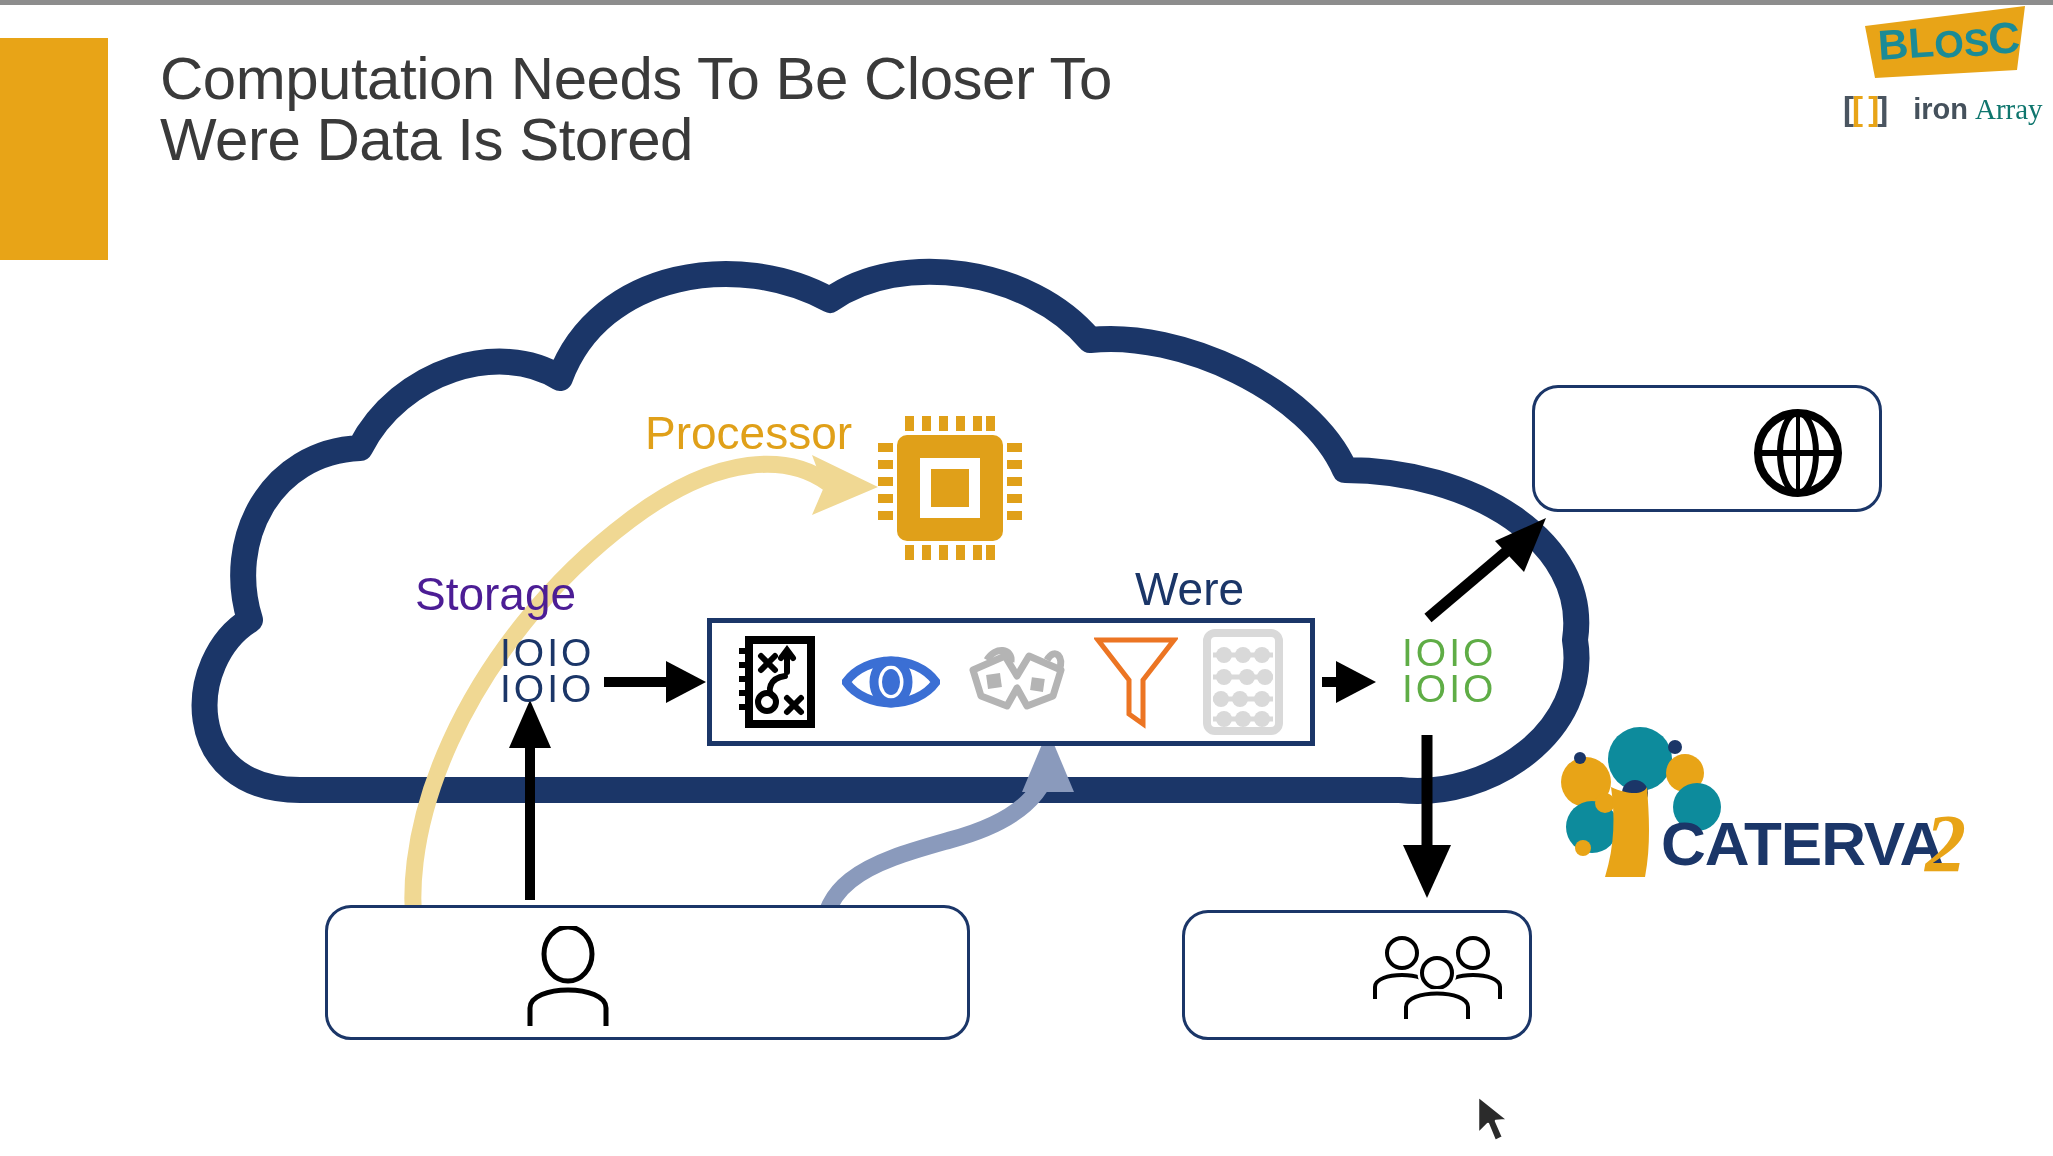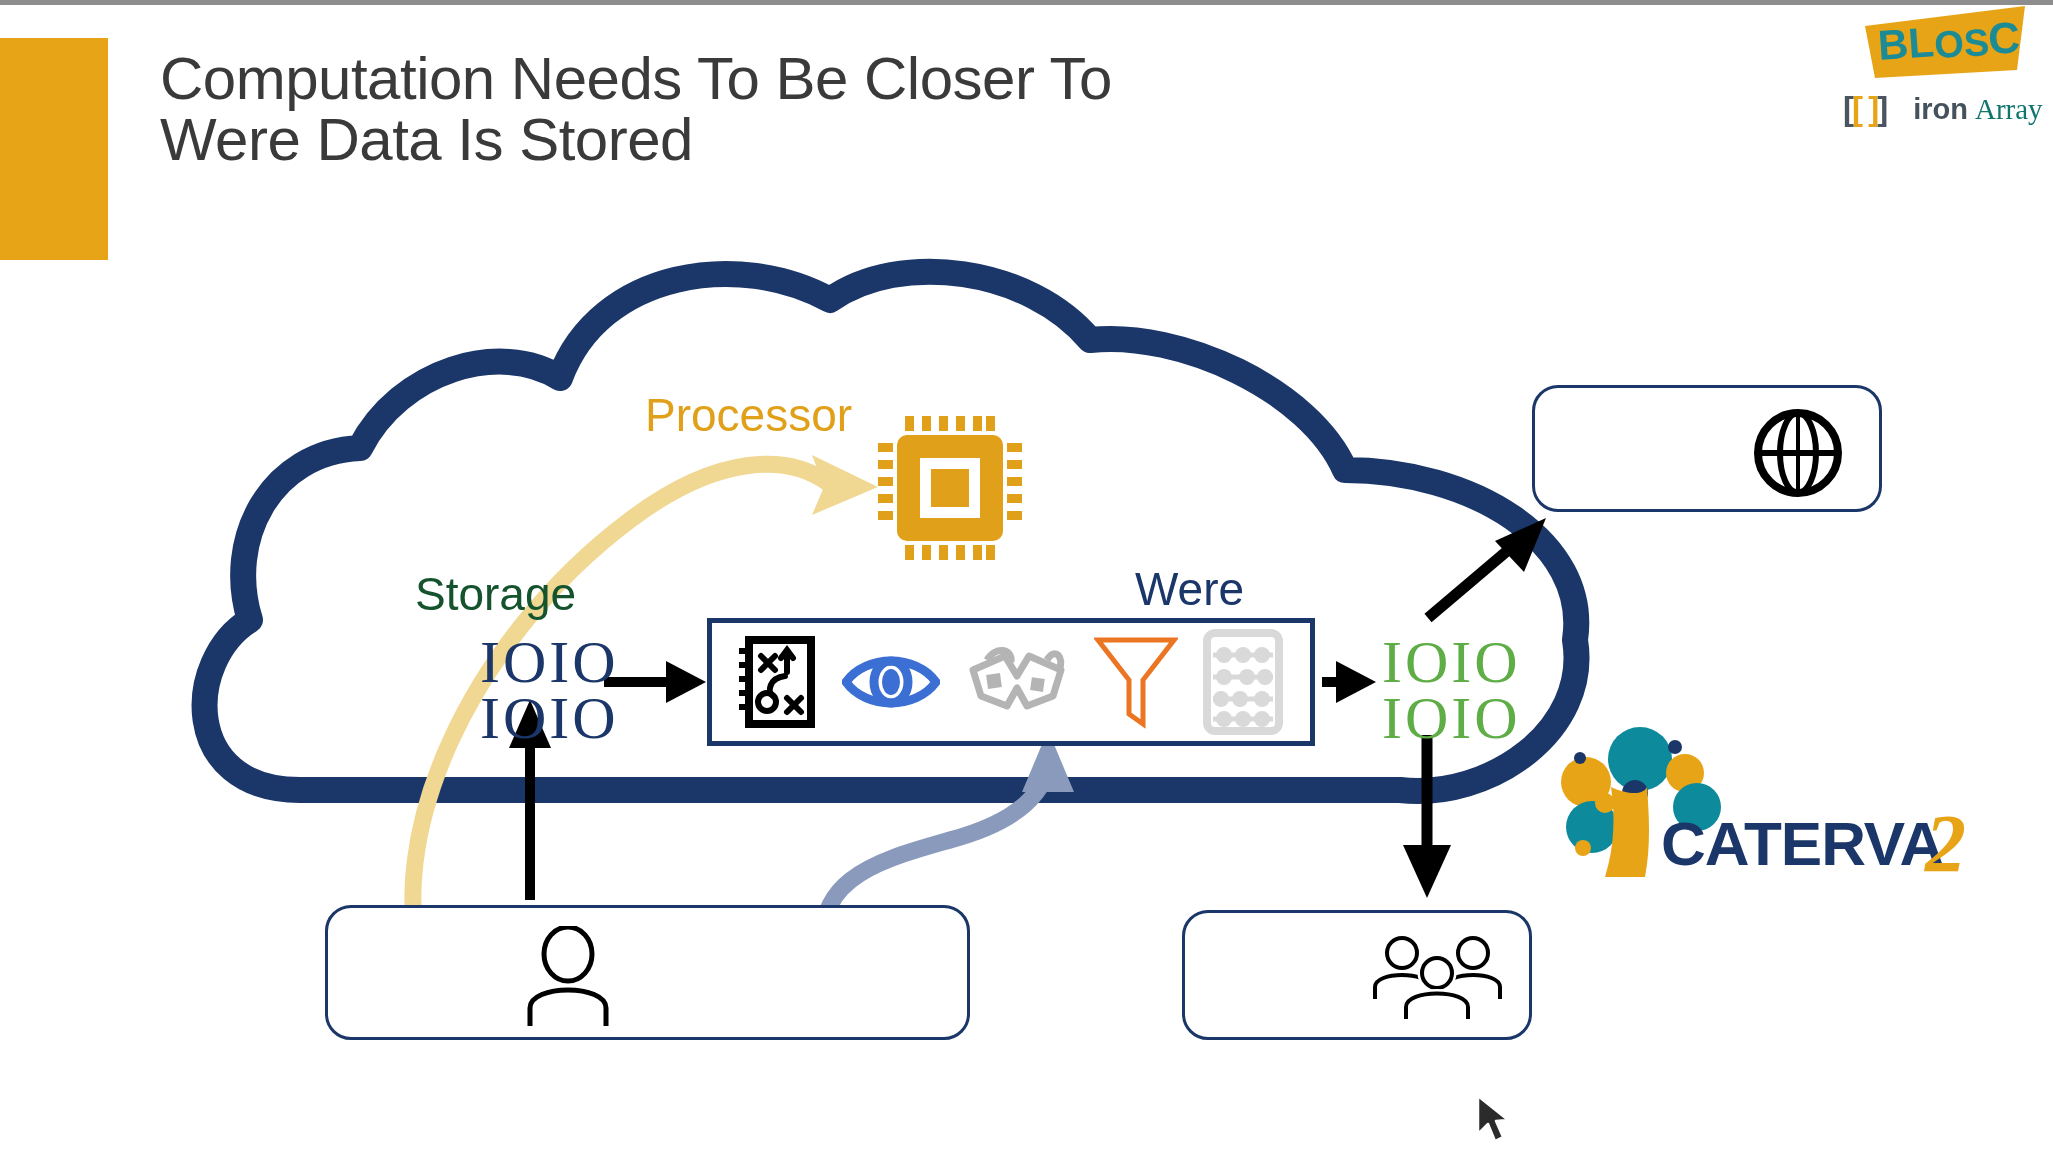--- a/index.html
+++ b/index.html
@@ -71,30 +71,31 @@
   #diagram {
     position: absolute;
     left: 0; top: 0;
     width: 2053px; height: 1156px;
     pointer-events: none;
   }
   .lbl {
     position: absolute;
     white-space: nowrap;
   }
-  .lbl-processor { left: 645px; top: 388px; font-size: 46px; color: #e0a019; }
-  .lbl-storage   { left: 415px; top: 567px; font-size: 46px; color: #14532d; }
+  .lbl-processor { left: 645px; top: 406px; font-size: 46px; color: #e0a019; }
+  .lbl-storage   { left: 415px; top: 567px; font-size: 46px; color: #4c1d95; }
   .lbl-tools     { left: 1135px; top: 562px; font-size: 46px; color: #1b3668; }
   .bits {
     position: absolute;
-    font-size: 60px;
+    font-size: 39px;
     line-height: 0.93;
     letter-spacing: 3px;
-    font-family: Liberation Serif, serif;
+    font-family: Liberation Sans, sans-serif;
     white-space: pre-line;
+    margin-left: 20px;
   }
   .bits-in  { left: 480px; top: 635px; color: #1b3668; }
   .bits-out { left: 1382px; top: 635px; color: #5fad46; }
 
   
   .box {
     position: absolute;
     border: 3px solid #1b3668;
     border-radius: 26px;
     background: #ffffff;

